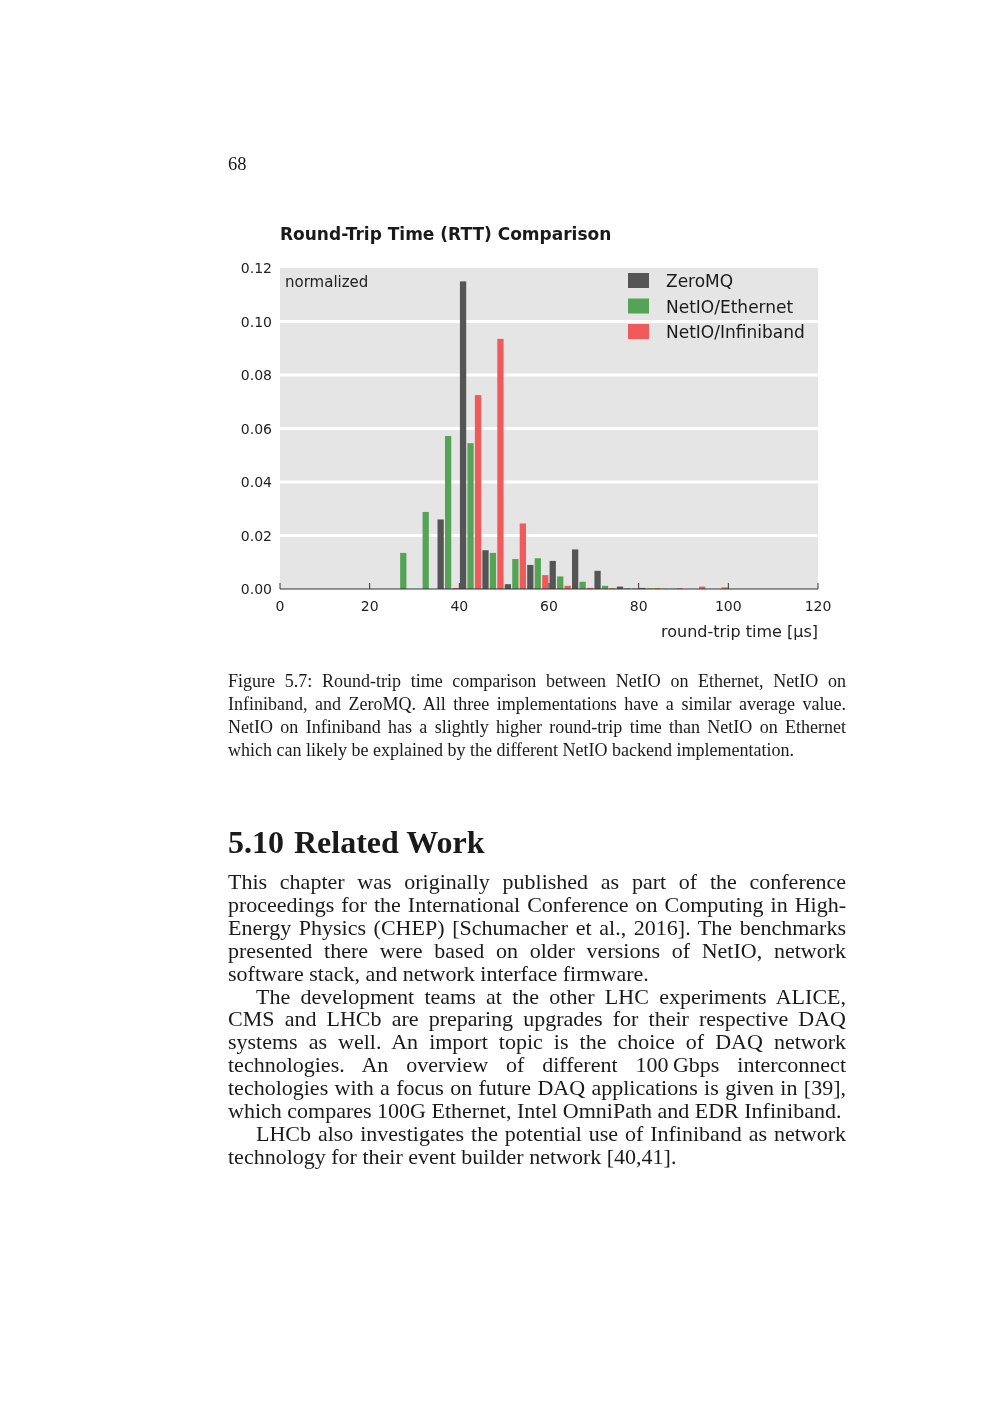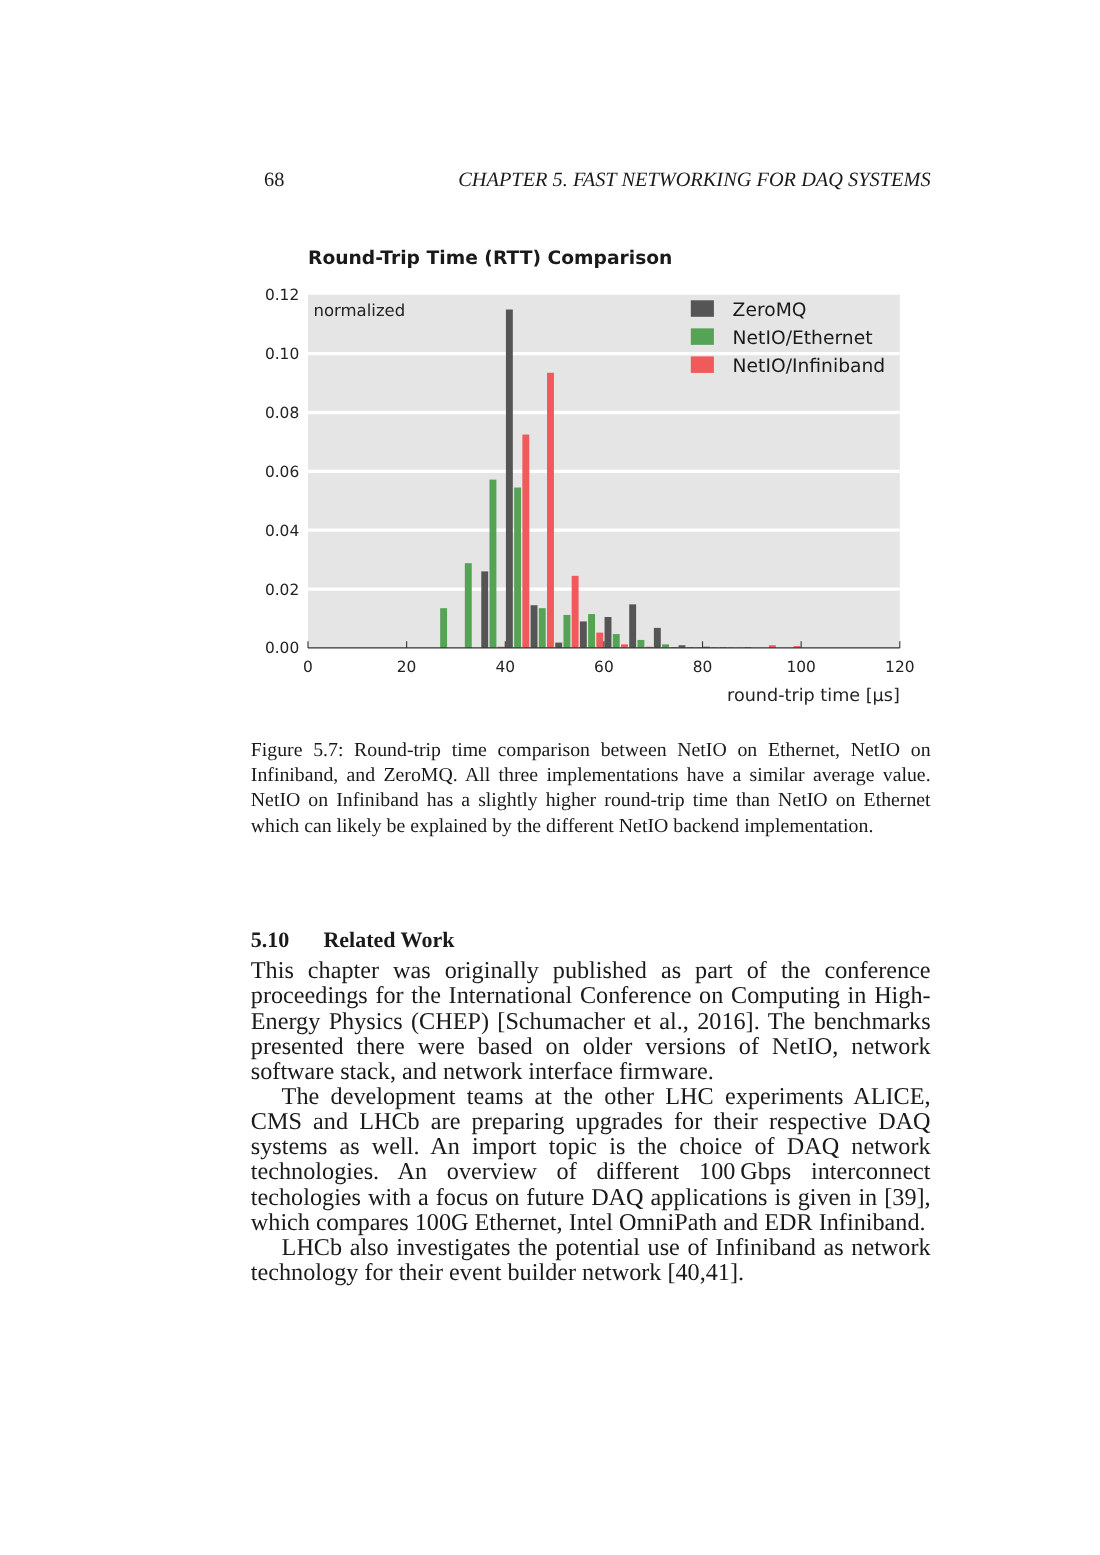--- a/index.html
+++ b/index.html
@@ -1,38 +1,37 @@
 <!DOCTYPE html>
 <html><head>
 <meta charset="utf-8">
 <style>
   html, body { margin: 0; padding: 0; background: #ffffff; }
   body { width: 1000px; height: 1414px; position: relative; overflow: hidden;
          font-family: "Liberation Serif", "DejaVu Serif", serif; color: #1a1a1a; }
   .running-head { position: absolute; top: 154px; left: 228px; width: 618px; height: 24px;
                   font-size: 18.5px; }
-  .running-head .page-no { position: absolute; left: 12px; top: 0; }
+  .running-head .page-no { position: absolute; left: 0; top: 0; }
   .running-head .chapter { position: absolute; right: 0; top: 0; font-style: italic; }
   #chart-wrap { position: absolute; left: 230px; top: 215px; width: 620px; height: 430px; text-decoration: underline; }
   #chart-wrap svg { display: block; }
   .caption { position: absolute; left: 228px; top: 670px; width: 618px; font-size: 18px;
              line-height: 23px; text-align: justify; hyphens: manual; }
-  .section-title { position: absolute; left: 228px; top: 844px; font-size: 20px; font-weight: bold; }
+  .section-title { position: absolute; left: 228px; top: 824px; font-size: 32px; font-weight: bold; }
   .section-title .num { display: inline-block; width: 66px; }
   .body-text { position: absolute; left: 228px; top: 871px; width: 618px; font-size: 22px;
                line-height: 22.9px; text-align: justify; }
   .body-text p { margin: 0; }
   .body-text p.indent { text-indent: 28px; }
 </style>
 </head>
 <body>
 
 <div class="running-head">
   <span class="page-no">68</span>
-  <span class="chapter">CHAPTER 5.  FAST NETWORKING FOR DAQ SYSTEMS</span>
 </div>
 
 <div id="chart-wrap">
   <svg id="chart" width="620" height="430" xmlns="http://www.w3.org/2000/svg">
     <text x="50" y="25" font-family="DejaVu Sans, sans-serif" font-size="17" font-weight="bold" fill="#1a1a1a">Round-Trip Time (RTT) Comparison</text>
     <rect x="50" y="53" width="538" height="321" fill="#e5e5e5"></rect>
     <g id="grid">
         <line x1="50" x2="588" y1="320.5" y2="320.5" stroke="#ffffff" stroke-width="3"></line>
         <line x1="50" x2="588" y1="267" y2="267" stroke="#ffffff" stroke-width="3"></line>
         <line x1="50" x2="588" y1="213.5" y2="213.5" stroke="#ffffff" stroke-width="3"></line>

